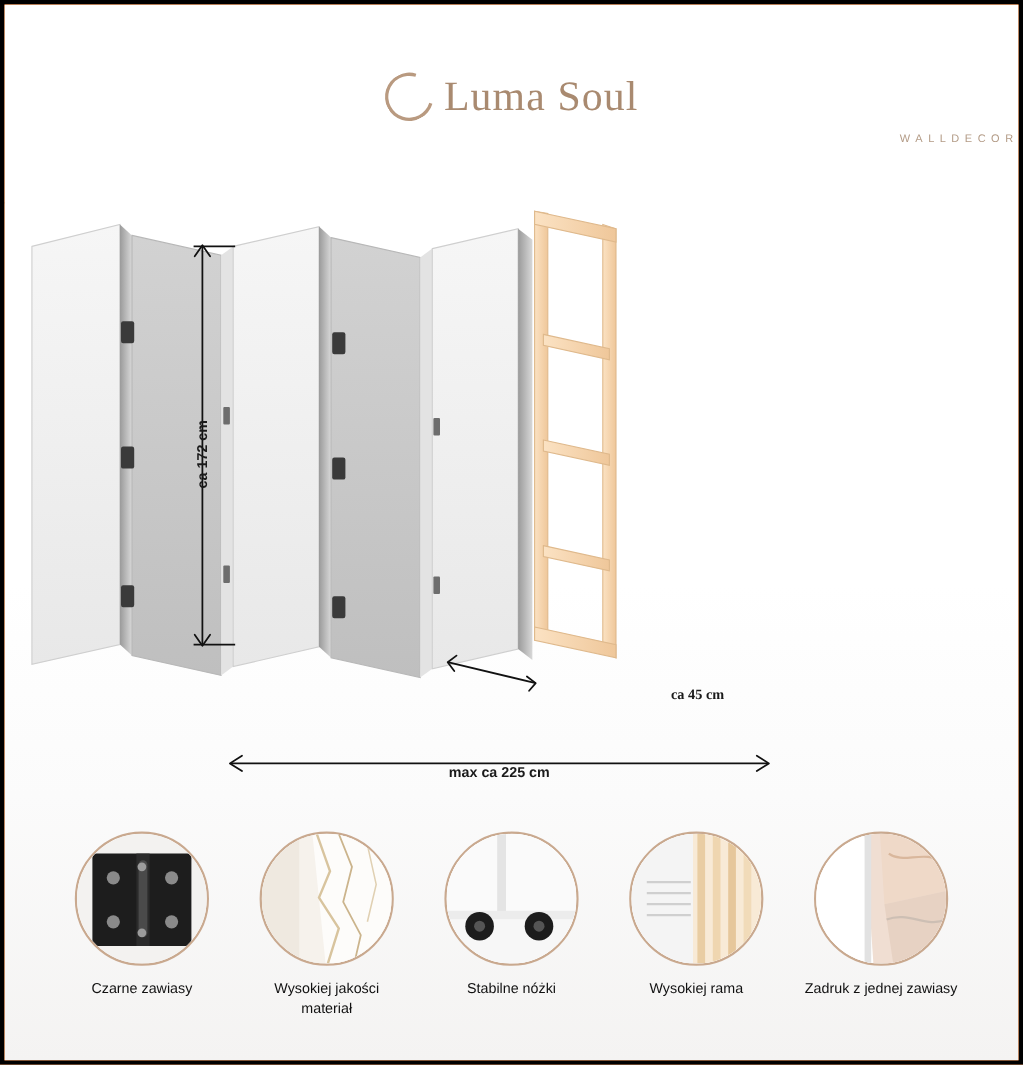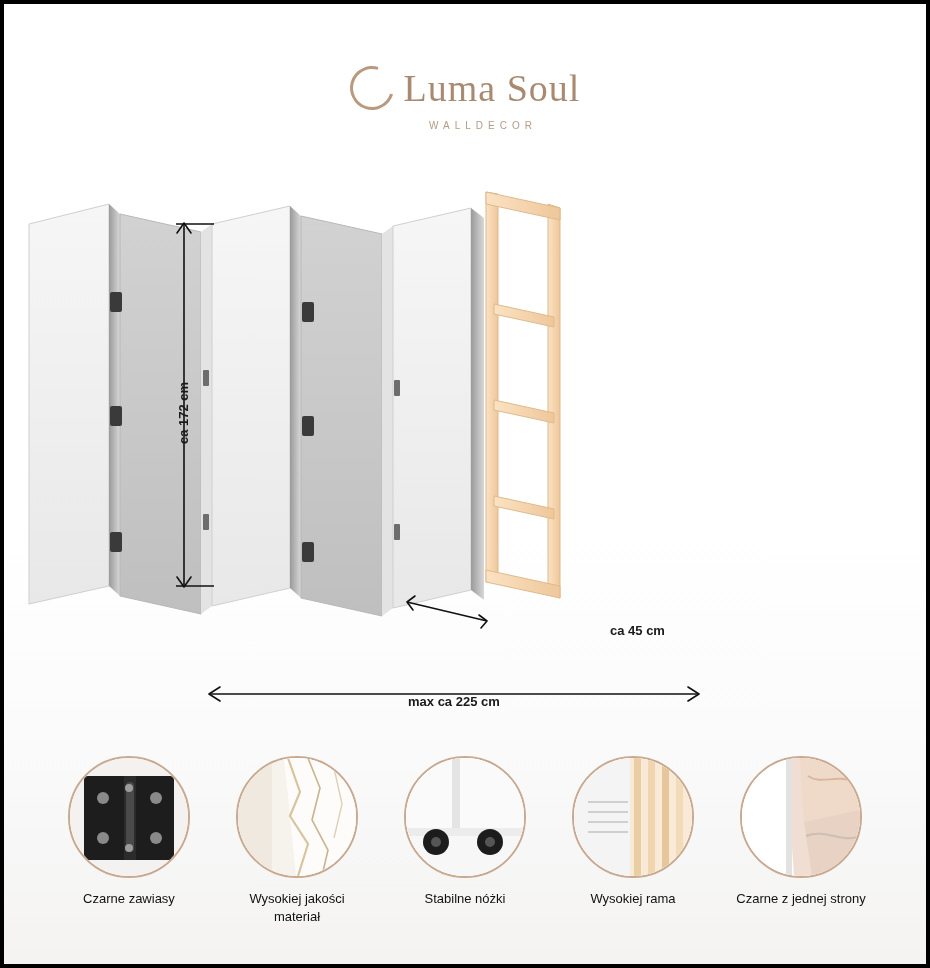--- a/index.html
+++ b/index.html
@@ -57,21 +57,21 @@
     letter-spacing: 1px;
     color: #a98a70;
     line-height: 1;
   }
   .brand-sub {
     margin-top: 6px;
     font-size: 10px;
     letter-spacing: 5px;
     color: #b39madj;
     color: #b39b86;
-    text-align: center;
+    text-align: right;
     padding-left: 36px;
   }
 
   
   .illus {
     position: absolute;
     left: 0;
     top: 180px;
     width: 922px;
     height: 520px;
@@ -231,21 +231,21 @@
 
     <svg class="ic-abs" style="left:196px; top:672px;" width="510" height="26">
       <g stroke="#111111" stroke-width="1.6" fill="none">
         <line x1="10" y1="18" x2="498" y2="18"></line>
         <polyline points="20,11 9,18 20,25" stroke-linecap="round" stroke-linejoin="round"></polyline>
         <polyline points="488,11 499,18 488,25" stroke-linecap="round" stroke-linejoin="round"></polyline>
       </g>
     </svg>
     <div class="dim-label" style="left:404px; top:668px;margin-top:22px;">max ca 225 cm</div>
 
-    <div class="dim-label" style="left:606px; top:619px;">ca 45 cm</div>
+    <div class="dim-label" style="left:606px; top:619px;font-family:Liberation Serif, serif;">ca 45 cm</div>
 
     <div class="features">
 
       <div class="feature">
         <div class="feature-circle">
           <svg width="118" height="118" viewBox="0 0 118 118">
             <rect x="0" y="0" width="118" height="118" fill="#f3f2f0"></rect>
             <rect x="14" y="18" width="90" height="84" rx="4" fill="#1d1d1d"></rect>
             <rect x="54" y="18" width="12" height="84" fill="#2b2b2b"></rect>
             <rect x="56" y="24" width="8" height="70" rx="4" fill="#4a4a4a"></rect>
@@ -319,18 +319,18 @@
             <rect x="0" y="0" width="118" height="118" fill="#fbfaf8"></rect>
             <polygon points="0,0 44,0 52,118 0,118" fill="#ffffff"></polygon>
             <polygon points="44,0 118,0 118,118 52,118" fill="#f0ded2"></polygon>
             <polygon points="58,0 118,0 118,52 62,64" fill="#efd9c8"></polygon>
             <polygon points="62,64 118,52 118,118 70,118" fill="#e7d2c3"></polygon>
             <path d="M66 18 C80 28 96 14 118 26" stroke="#d9b79c" stroke-width="2" fill="none"></path>
             <path d="M64 78 C84 70 100 86 118 78" stroke="#cdbfb4" stroke-width="2" fill="none"></path>
             <rect x="44" y="0" width="6" height="118" fill="#e2e2e2"></rect>
           </svg>
         </div>
-        <div class="feature-label">Czarne z jednej strony</div>
+        <div class="feature-label">Zadruk z jednej zawiasy</div>
       </div>
 
     </div>
   </div>
 </div>
 
 </body></html>

